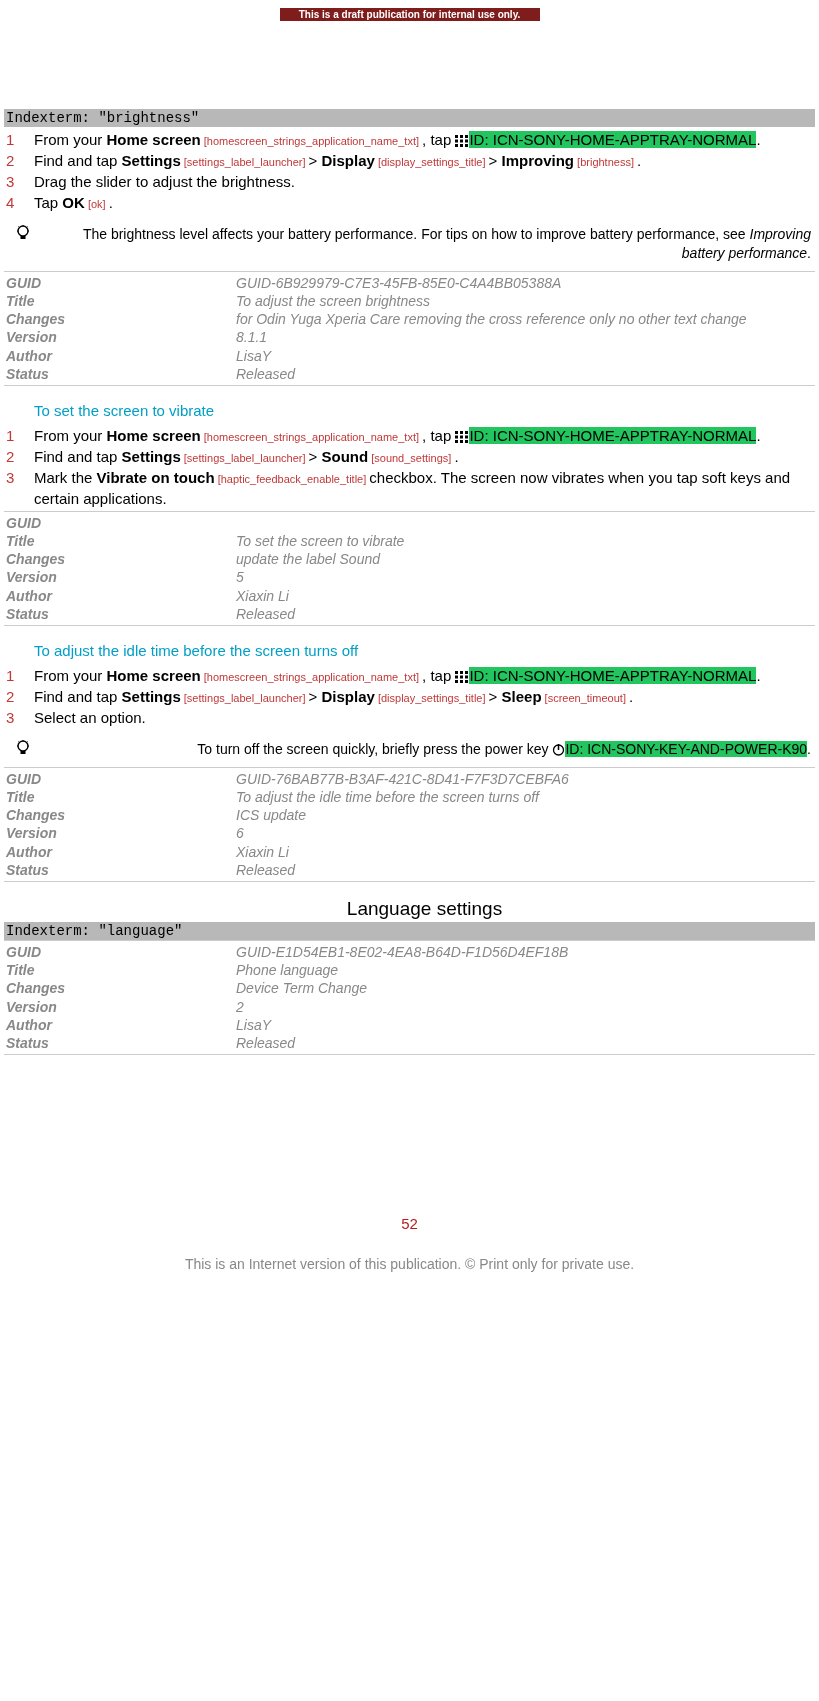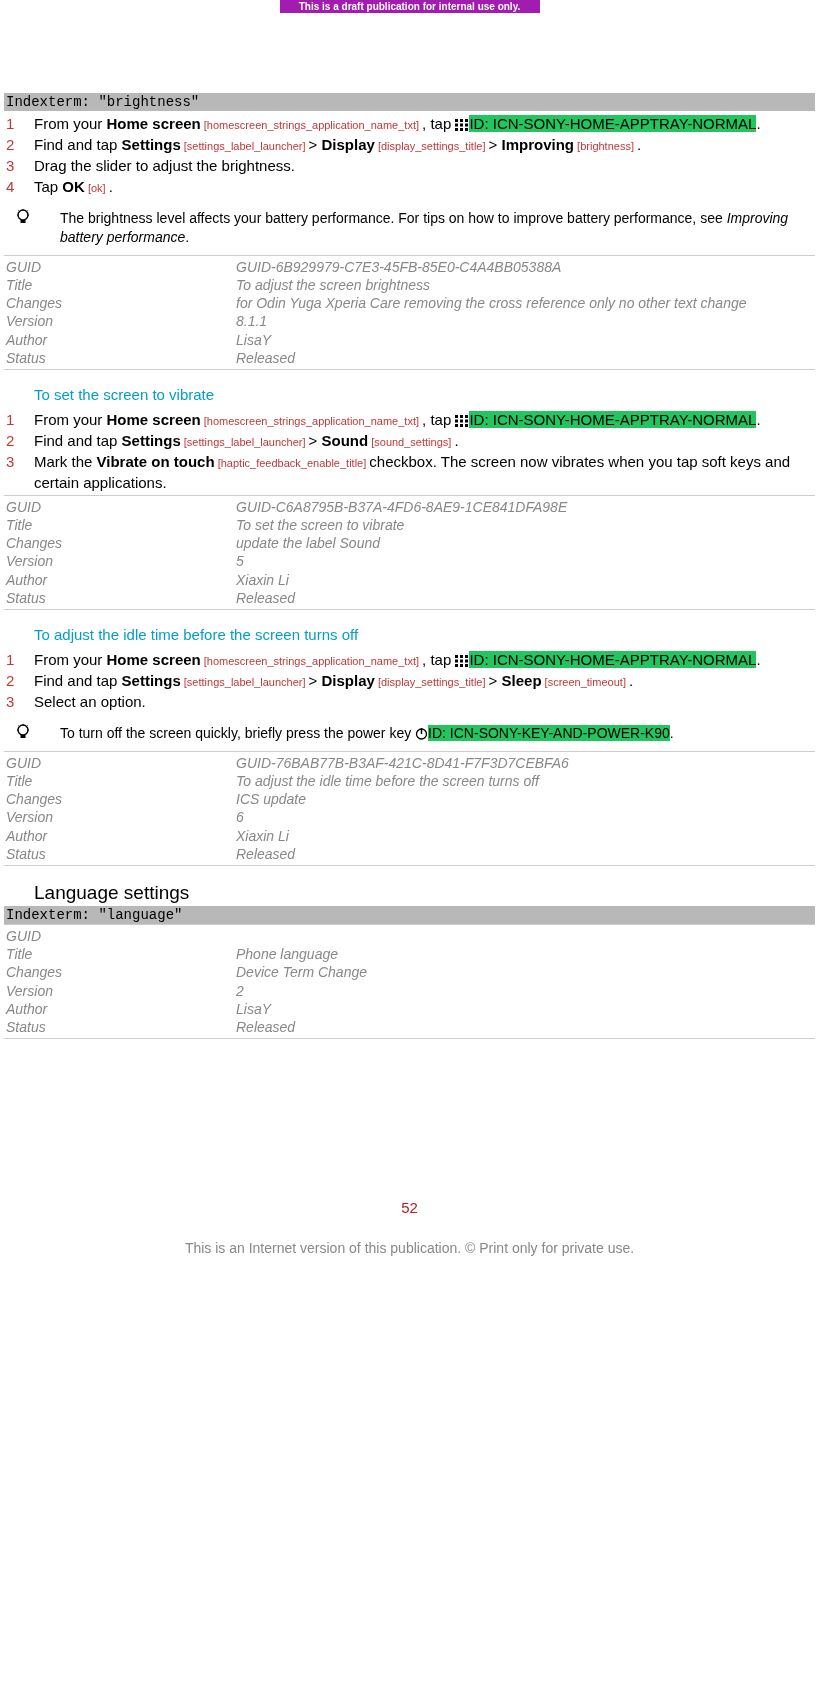--- a/index.html
+++ b/index.html
@@ -5,27 +5,27 @@
     body {
       font-family: Arial, Helvetica, sans-serif;
       margin: 0;
       padding: 0;
       width: 819px;
       background: #fff;
       color: #000;
       font-size: 15px;
     }
     .banner-top {
-      background: #a21caf;
+      background: #7f1d1d;
       color: #fff;
       font-size: 10px;
       font-weight: bold;
       text-align: center;
       width: 260px;
-      margin: 0 auto;
+      margin: 8px auto;
       padding: 1px 0;
     }
     .content {
       padding: 10px 4px 0 4px;
     }
     .indexterm {
       background: #b8b8b8;
       font-family: "Courier New", monospace;
       font-size: 14px;
       padding: 1px 2px;
@@ -62,42 +62,43 @@
       align-items: flex-start;
       padding: 10px 4px 8px 4px;
       font-size: 14px;
       line-height: 1.35;
     }
     .hint-icon {
       width: 44px;
       flex-shrink: 0;
       padding-left: 8px;
     }
-    .hint-body { flex: 1; }
+    .hint-body { flex: 1; text-align: right; }
     .italic { font-style: italic; }
     .meta-table {
       width: 100%;
       font-size: 14px;
       font-style: italic;
       color: #888;
       border-top: 1px solid #ccc;
       border-bottom: 1px solid #ccc;
       padding: 2px 0;
     }
     .meta-row { display: flex; line-height: 1.3; }
-    .meta-k { width: 230px; flex-shrink: 0; padding-left: 2px; }
+    .meta-k { width: 230px; flex-shrink: 0; padding-left: 2px; font-weight: bold; }
     .meta-v { flex: 1; }
     .subhead {
       color: #009fc7;
       padding: 16px 0 4px 30px;
       font-size: 15px;
     }
     .h2 {
       font-size: 19px;
       padding: 16px 0 2px 30px;
+      text-align: center;
     }
     .bodytext {
       padding: 2px 0 4px 30px;
       line-height: 1.4;
     }
     .pgnum {
       text-align: center;
       color: #b91c1c;
       font-size: 15px;
       margin-top: 160px;
@@ -227,21 +228,20 @@
       <div class="step-num">3</div>
       <div class="step-body">
         <span>Mark the </span><span class="bold">Vibrate on touch</span><span class="ref"> [haptic_feedback_enable_title] </span><span>checkbox. The screen now vibrates when you tap soft keys and certain applications.</span>
       </div>
     </div>
   </div>
 
   <div class="meta-table">
     <div class="meta-row">
         <div class="meta-k">GUID</div>
-        <div class="meta-v">GUID-C6A8795B-B37A-4FD6-8AE9-1CE841DFA98E</div>
       </div>
     <div class="meta-row">
         <div class="meta-k">Title</div>
         <div class="meta-v">To set the screen to vibrate</div>
       </div>
     <div class="meta-row">
         <div class="meta-k">Changes</div>
         <div class="meta-v">update the label Sound</div>
       </div>
     <div class="meta-row">
@@ -334,20 +334,21 @@
         <div class="meta-v">Released</div>
       </div>
   </div>
 
   <div class="h2">Language settings</div>
   <div class="indexterm" style="margin-top:0">Indexterm: "language"</div>
 
   <div class="meta-table">
     <div class="meta-row">
         <div class="meta-k">GUID</div>
+        <div class="meta-v">GUID-E1D54EB1-8E02-4EA8-B64D-F1D56D4EF18B</div>
       </div>
     <div class="meta-row">
         <div class="meta-k">Title</div>
         <div class="meta-v">Phone language</div>
       </div>
     <div class="meta-row">
         <div class="meta-k">Changes</div>
         <div class="meta-v">Device Term Change</div>
       </div>
     <div class="meta-row">

